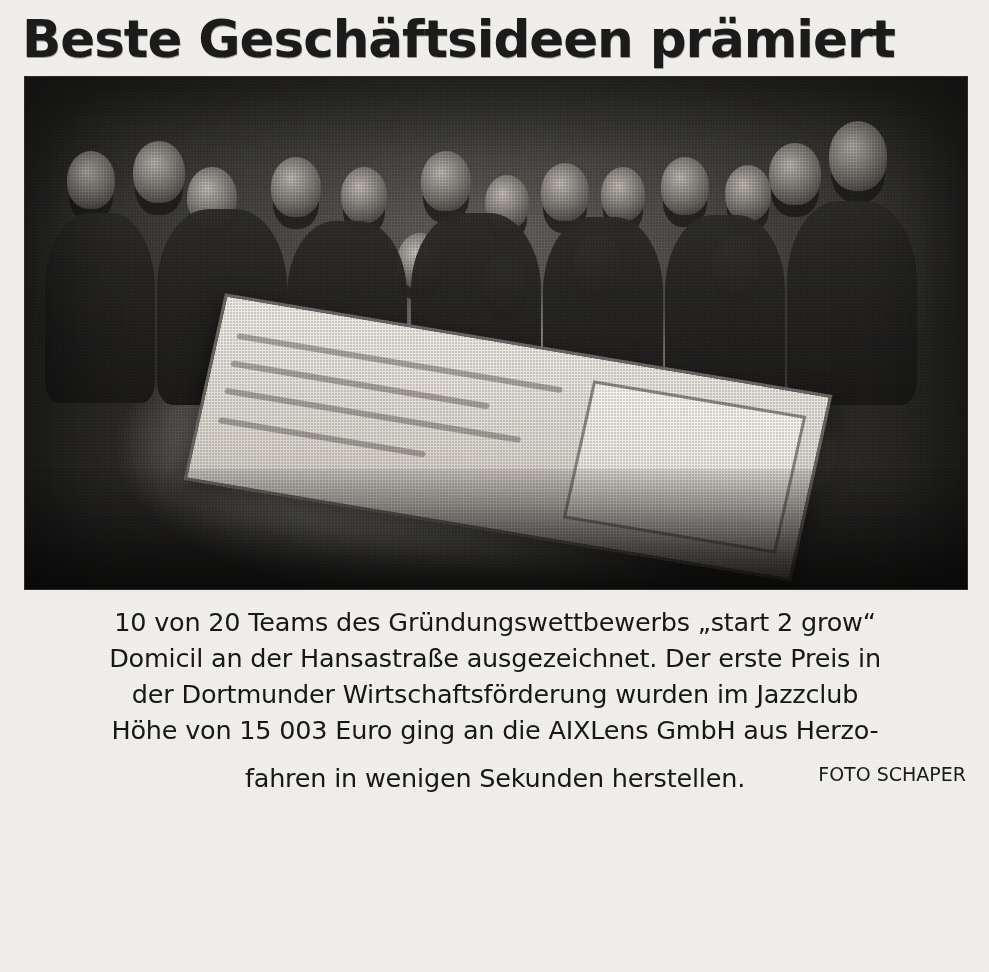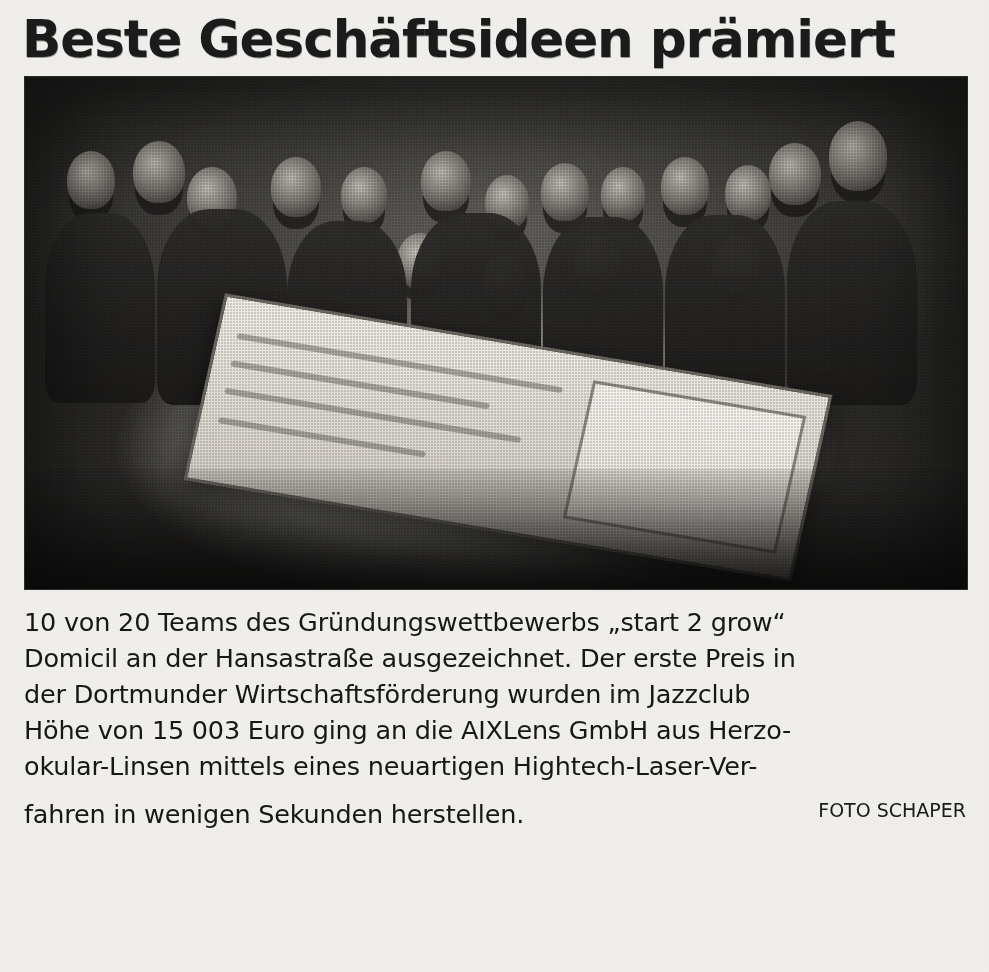--- a/index.html
+++ b/index.html
@@ -142,21 +142,21 @@
 
   
   .caption {
     margin: 14px 0 0 6px;
     width: 942px;
     font-family: "DejaVu Sans", sans-serif;
     font-size: 25.5px;
     line-height: 36px;
     color: #171717;
     letter-spacing: -0.2px;
-    text-align: left;
+    text-align: center;
   }
   .caption p { margin: 0; }
   .credit-line {
     position: relative;
     margin-top: 12px;
     height: 30px;
   }
   .credit {
     position: absolute;
     right: 0;
@@ -223,21 +223,20 @@
       <div class="floor"></div>
       <div class="photo-grain"></div>
       <div class="photo-vignette"></div>
     </div>
 
     <div class="caption">
       <p>10 von 20 Teams des Gründungswettbewerbs „start 2 grow“</p>
       <p>Domicil an der Hansastraße ausgezeichnet. Der erste Preis in</p>
       <p>der Dortmunder Wirtschaftsförderung wurden im Jazzclub</p>
       <p>Höhe von 15 003 Euro ging an die AIXLens GmbH aus Herzo-</p>
-      <p>okular-Linsen mittels eines neuartigen Hightech-Laser-Ver-</p>
       <div class="credit-line">
         <span class="caption-last">fahren in wenigen Sekunden herstellen.</span>
         <span class="credit">FOTO SCHAPER</span>
       </div>
     </div>
 
   </div>
 </div>
 
 </body></html>

